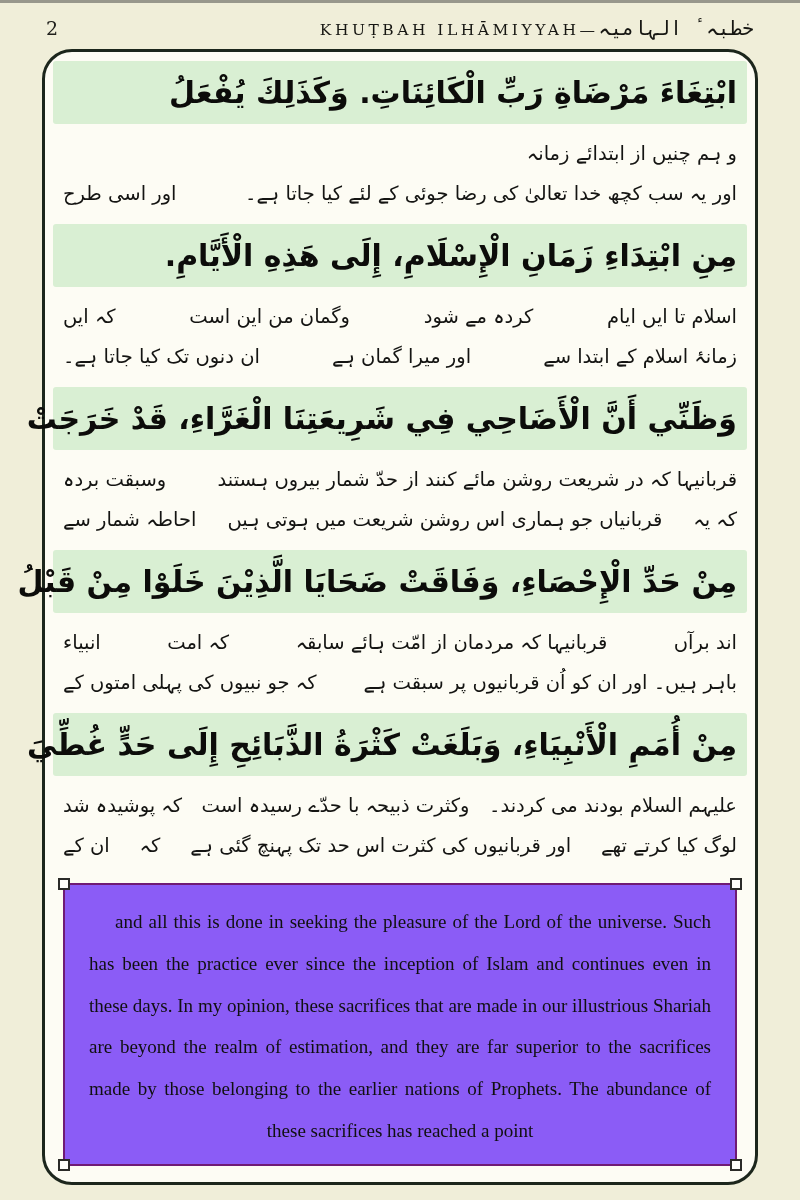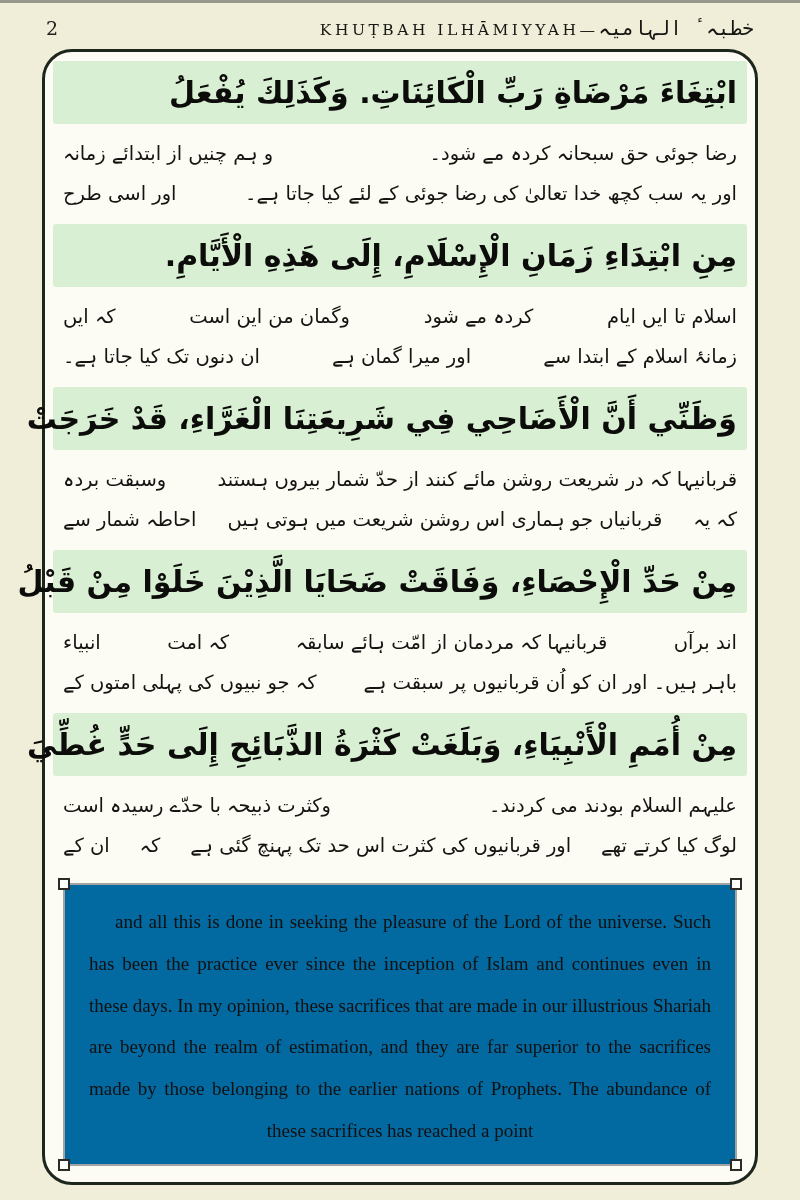--- a/index.html
+++ b/index.html
@@ -53,22 +53,22 @@
     display:flex;justify-content:space-between;align-items:baseline;
     font-size:19.5px;color:#141412;
     height:40px;line-height:40px;
     white-space:nowrap;
   }
   .bi-line span{display:inline-block;}
   
   .english-box{
     position:relative;
     margin:10px 12px 6px 12px;
-    border:2px solid #a3a3a3;
-    background:#0369a1;
+    border:2px solid #701a75;
+    background:#8b5cf6;
     padding:16px 24px 12px 24px;
   }
   .english-box p{
     margin:0;
     font-family:"Liberation Serif","DejaVu Serif",serif;
     font-size:19px;line-height:2.2;color:#101010;
     text-align:justify;text-align-last:center;
     text-indent:26px;
   }
   .corner-nub{
@@ -94,21 +94,20 @@
   </span>
 </div>
 
 <div class="content-frame">
 
   <div class="arabic-bar">
     <span class="arabic-text">ابْتِغَاءَ مَرْضَاةِ رَبِّ الْكَائِنَاتِ. وَكَذَلِكَ يُفْعَلُ</span>
   </div>
   <div class="bi-block">
     <div class="bi-line">
-      <span>رضا جوئی حق سبحانہ کردہ مے شود۔</span>
       <span>و ہم چنیں از ابتدائے زمانہ</span>
     </div>
     <div class="bi-line">
       <span>اور یہ سب کچھ خدا تعالیٰ کی رضا جوئی کے لئے کیا جاتا ہے۔</span>
       <span>اور اسی طرح</span>
     </div>
   </div>
 
   <div class="arabic-bar">
     <span class="arabic-text">مِنِ ابْتِدَاءِ زَمَانِ الْإِسْلَامِ، إِلَى هَذِهِ الْأَيَّامِ.</span>
@@ -158,20 +157,21 @@
     </div>
   </div>
 
   <div class="arabic-bar">
     <span class="arabic-text">مِنْ أُمَمِ الْأَنْبِيَاءِ، وَبَلَغَتْ كَثْرَةُ الذَّبَائِحِ إِلَى حَدٍّ غُطِّيَ</span>
   </div>
   <div class="bi-block">
     <div class="bi-line">
       <span>علیہم السلام بودند می کردند۔</span>
       <span>وکثرت ذبیحہ با حدّے رسیدہ است</span>
+      <span>کہ پوشیدہ شد</span>
     </div>
     <div class="bi-line">
       <span>لوگ کیا کرتے تھے</span>
       <span>اور قربانیوں کی کثرت اس حد تک پہنچ گئی ہے</span>
       <span>کہ</span>
       <span>ان کے</span>
     </div>
   </div>
 
   <div class="english-box">

